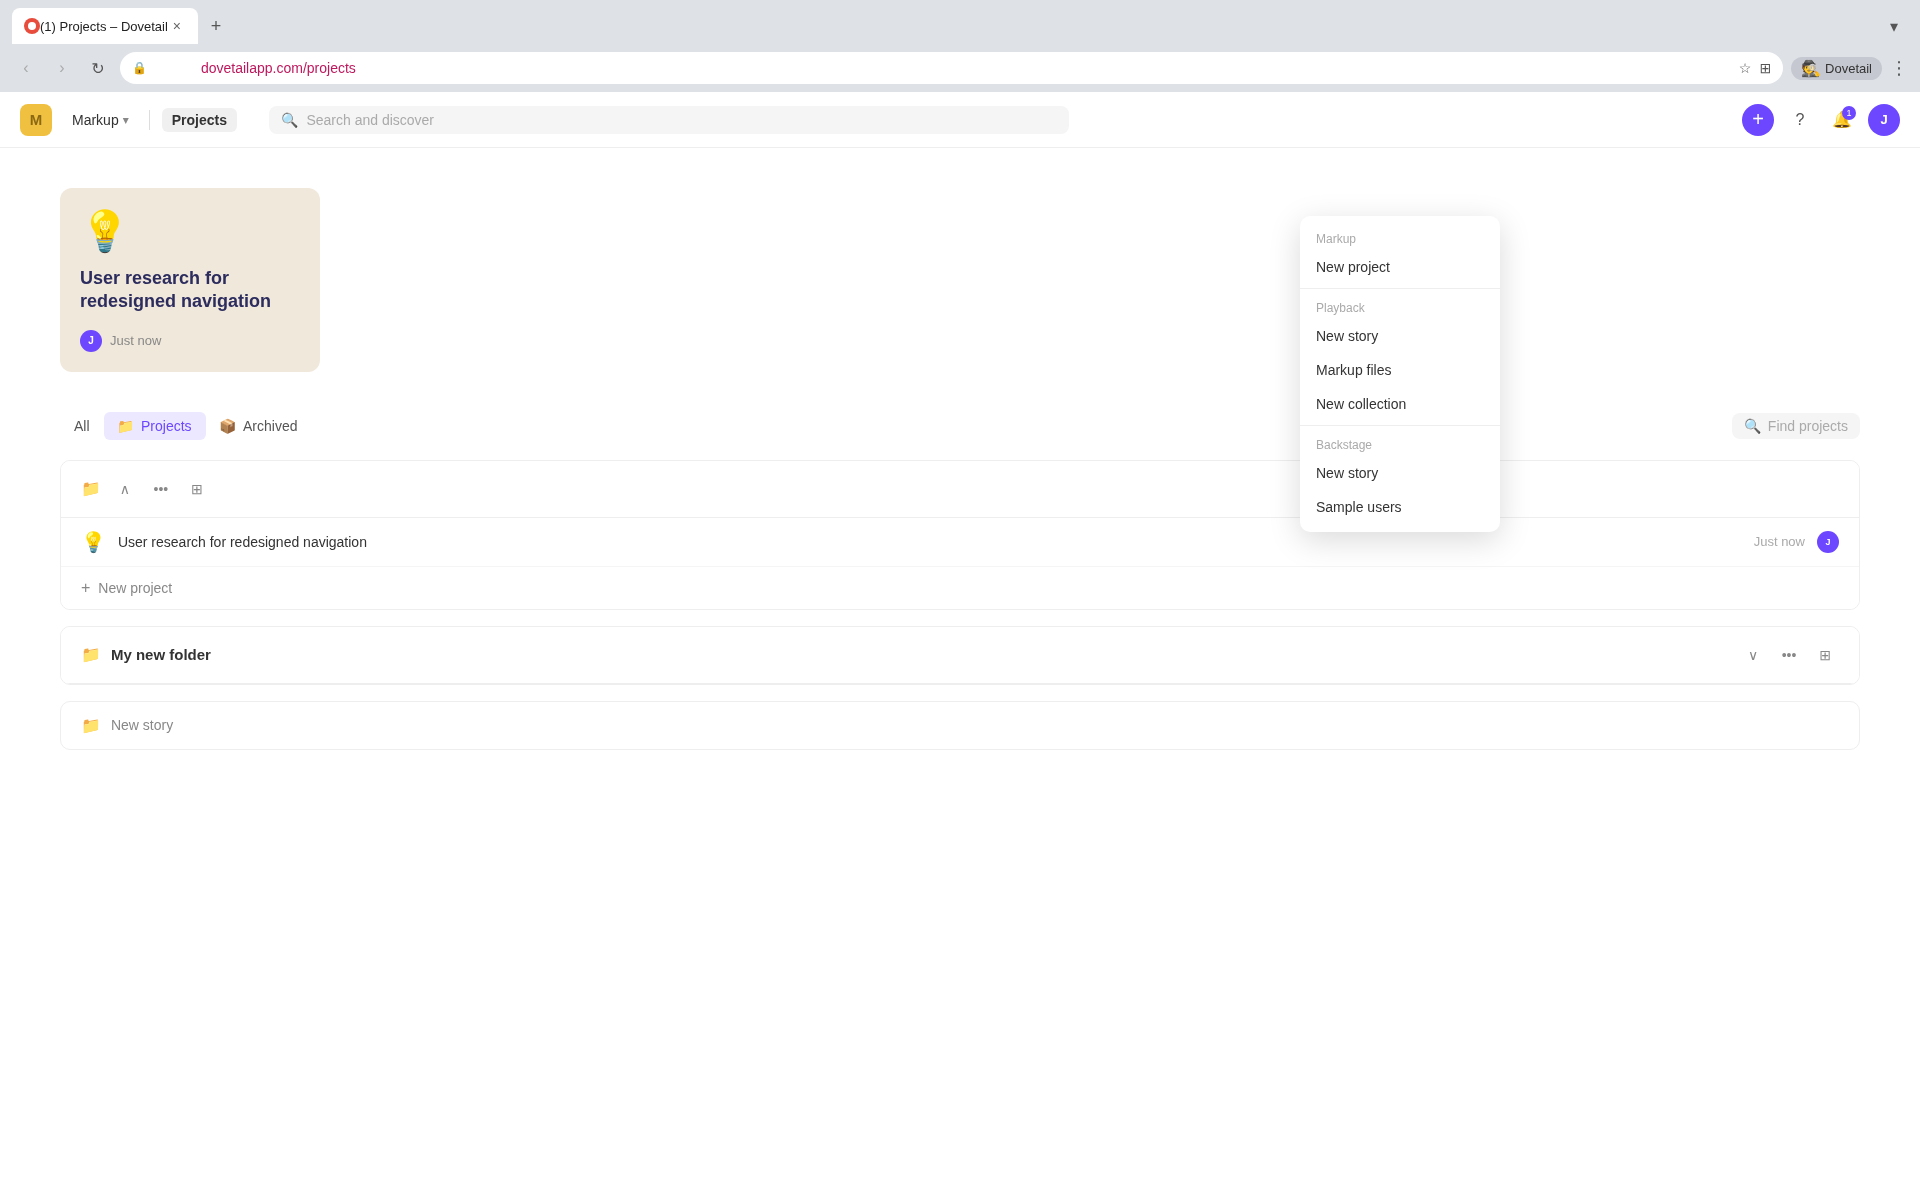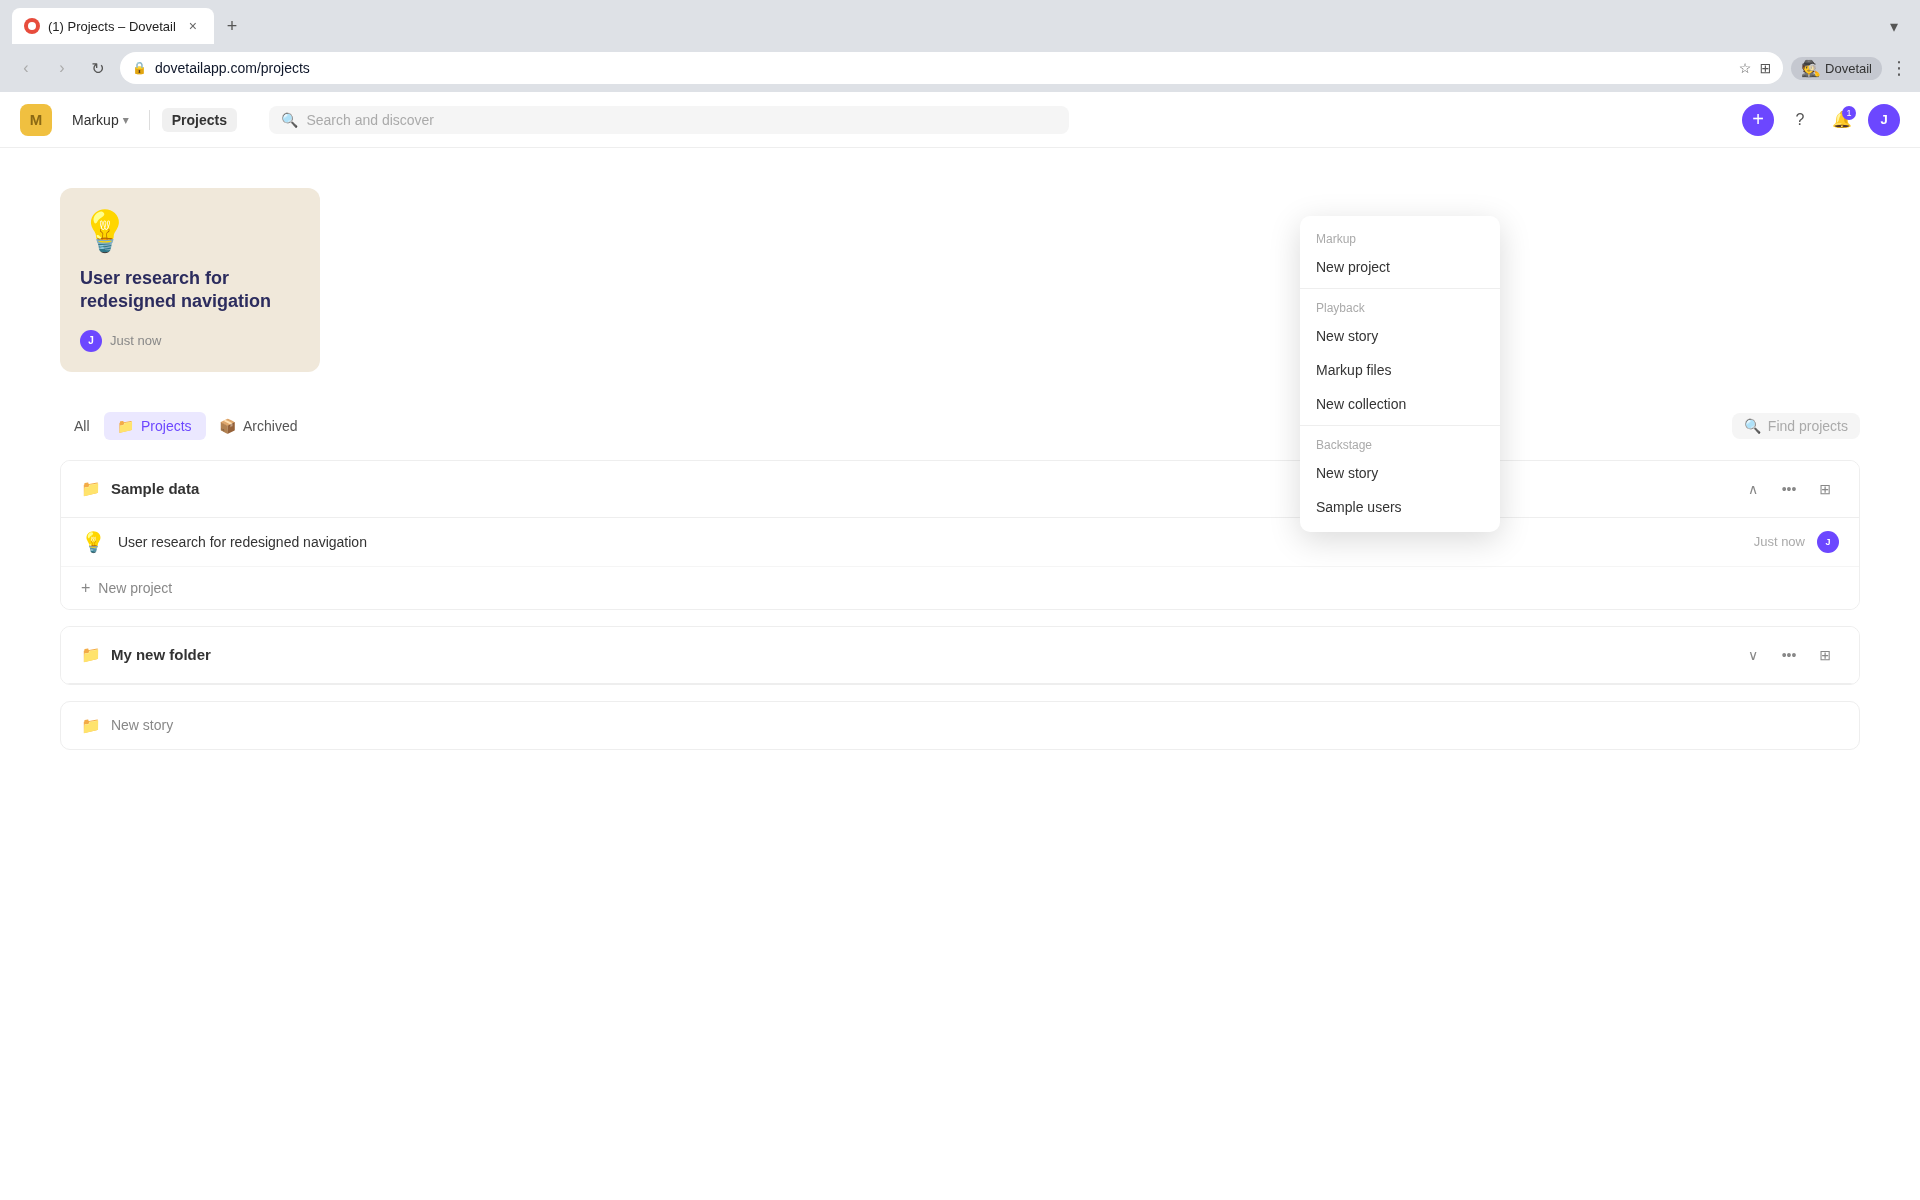--- a/index.html
+++ b/index.html
@@ -1,33 +1,33 @@
 <!DOCTYPE html>
 <html><head>
   <meta charset="utf-8">
   <style>
     * { margin: 0; padding: 0; box-sizing: border-box; }
     body { font-family: -apple-system, BlinkMacSystemFont, 'Segoe UI', sans-serif; background: #f5f5f5; width: 1920px; height: 1200px; overflow: hidden; }
     .tab-bar { display: flex; align-items: center; padding: 8px 12px 0; gap: 4px; background: #dee1e6; height: 44px; }
-    .tab { display: flex; align-items: center; gap: 8px; background: #fff; padding: 6px 12px; border-radius: 8px 8px 0 0; font-size: 13px; color: #333; min-width: 180px; height: 36px; }
+    .tab { display: flex; align-items: center; background: #fff; padding: 6px 12px; border-radius: 8px 8px 0 0; font-size: 13px; color: #333; min-width: 180px; height: 36px; }
     .tab-favicon { width: 16px; height: 16px; background: #e74c3c; border-radius: 50%; flex-shrink: 0; display: flex; align-items: center; justify-content: center; }
     .tab-favicon-dot { width: 8px; height: 8px; background: #fff; border-radius: 50%; }
     .tab-title { font-size: 13px; color: #222; flex: 1; white-space: nowrap; overflow: hidden; text-overflow: ellipsis; }
     .tab-close { color: #666; font-size: 14px; cursor: pointer; width: 18px; height: 18px; display: flex; align-items: center; justify-content: center; border-radius: 3px; }
     .new-tab-btn { width: 28px; height: 28px; border-radius: 50%; border: none; background: transparent; cursor: pointer; display: flex; align-items: center; justify-content: center; font-size: 18px; color: #555; }
     .tab-spacer { flex: 1; }
     .tab-end-controls { display: flex; align-items: center; gap: 4px; }
     .tab-end-btn { width: 28px; height: 28px; display: flex; align-items: center; justify-content: center; cursor: pointer; color: #555; font-size: 16px; }
 
     .nav-bar { display: flex; align-items: center; padding: 6px 12px; gap: 8px; background: #dee1e6; height: 48px; }
     .nav-btn { width: 28px; height: 28px; border-radius: 50%; border: none; background: transparent; cursor: pointer; display: flex; align-items: center; justify-content: center; color: #555; font-size: 16px; }
     .nav-btn.disabled { color: #aaa; cursor: default; }
     .address-bar { flex: 1; display: flex; align-items: center; gap: 8px; background: #fff; border-radius: 20px; padding: 4px 12px; height: 32px; border: none; }
     .lock-icon { color: #555; font-size: 12px; }
-    .address-text { font-size: 14px; color: #0f172a; flex: 1; }
+    .address-text { font-size: 14px; color: #be185d; flex: 1; margin-left: 46px; }
     .star-btn, .ext-btn { color: #555; font-size: 14px; cursor: pointer; }
     .nav-right { display: flex; align-items: center; gap: 8px; }
     .incognito-badge { display: flex; align-items: center; gap: 4px; font-size: 13px; color: #333; background: #c5c8d0; border-radius: 20px; padding: 2px 10px; }
     .incognito-icon { font-size: 16px; }
     .chrome-menu { color: #555; font-size: 18px; cursor: pointer; }
 
     
     .app-container { width: 100%; height: calc(1200px - 92px); background: #fff; display: flex; flex-direction: column; }
 
     
@@ -183,21 +183,20 @@
       </button>
       <div class="search-projects">
         <span>🔍</span>
         <span>Find projects</span>
       </div>
     </div>
 
     <div class="project-list">
       <div class="folder-header">
         <span class="folder-icon">📁</span>
-        <span class="folder-name">Sample data</span>
         <div class="folder-actions">
           <button class="fold-btn">∧</button>
           <button class="more-btn">•••</button>
           <button class="grid-btn">⊞</button>
         </div>
       </div>
       <div class="project-row">
         <span class="project-row-icon">💡</span>
         <span class="project-row-name">User research for redesigned navigation</span>
         <span class="project-row-time">Just now</span>

